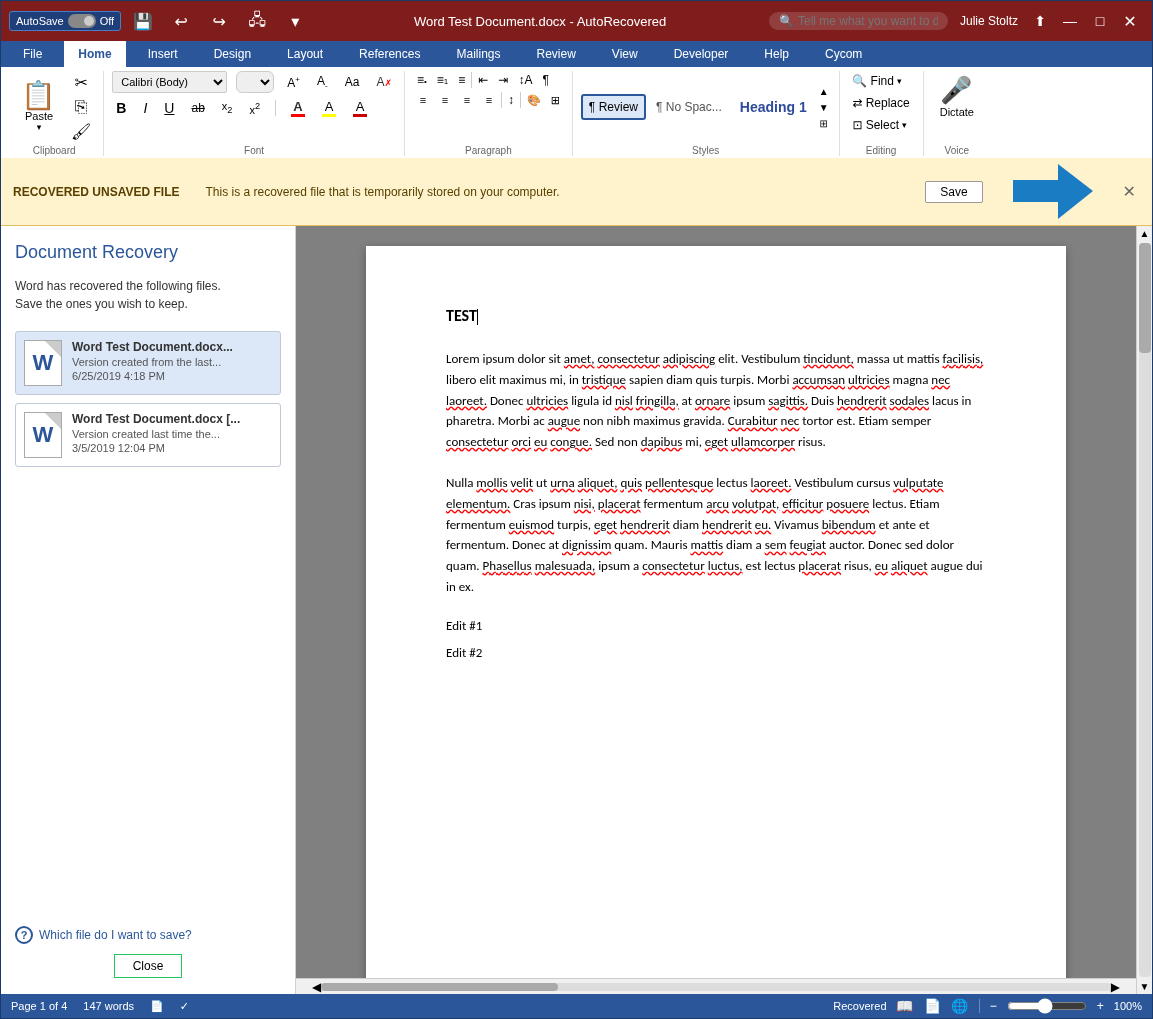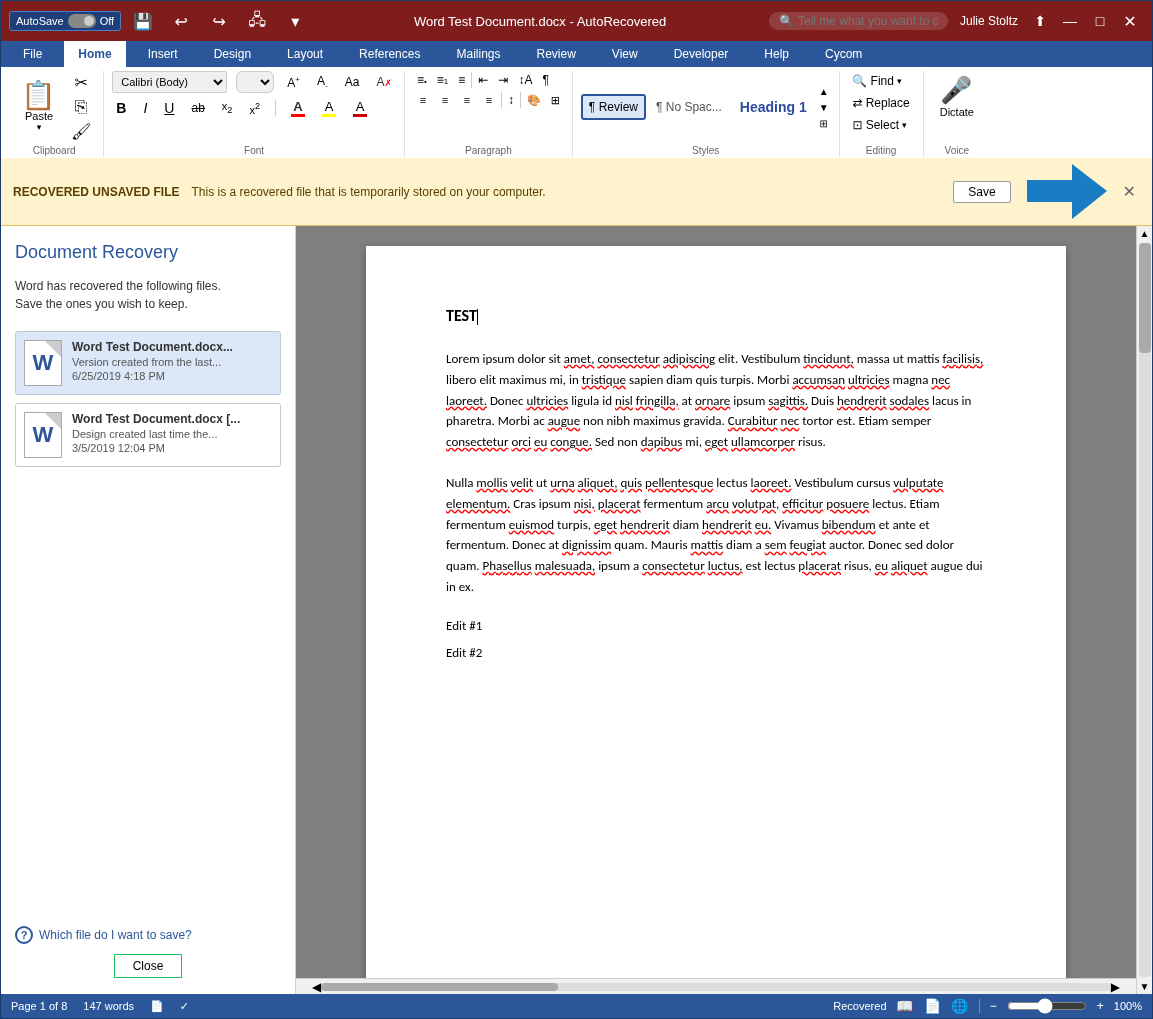--- a/index.html
+++ b/index.html
@@ -161,21 +161,21 @@
       padding: 3px 5px; border-radius: 2px; font-size: 12px;
     }
 
     
     .recovery-banner {
       background: #fff3cd;
       border-bottom: 1px solid #e0c060;
       display: flex;
       align-items: center;
       padding: 6px 12px;
-      gap: 12px;
+      gap: 26px;
       font-size: 12px;
     }
     .recovery-banner-label {
       font-weight: bold;
       color: #5a4000;
     }
     .recovery-banner-text { color: #5a4000; flex: 1; }
     .save-btn {
       background: white;
       border: 1px solid #999;
@@ -626,21 +626,21 @@
           <div class="doc-file-date">6/25/2019 4:18 PM</div>
         </div>
       </div>
 
       <div class="doc-file-item inactive">
         <div class="doc-file-icon">
           <span style="color:#2b579a;font-size:22px;font-weight:bold;">W</span>
         </div>
         <div>
           <div class="doc-file-name">Word Test Document.docx [...</div>
-          <div class="doc-file-version">Design created last time the...</div>
+          <div class="doc-file-version">Version created last time the...</div>
           <div class="doc-file-date">3/5/2019 12:04 PM</div>
         </div>
       </div>
 
       <div class="doc-recovery-footer">
         <a class="which-file-link">
           <span style="width:18px;height:18px;border:2px solid #2b579a;border-radius:50%;display:inline-flex;align-items:center;justify-content:center;font-size:11px;color:#2b579a;font-weight:bold;">?</span>
           <span>Which file do I want to save?</span>
         </a>
         <button class="close-panel-btn">Close</button>
@@ -680,21 +680,21 @@
     <div style="width:16px;background:#f0f0f0;border-left:1px solid #ccc;display:flex;flex-direction:column;align-items:center;">
       <button style="border:none;background:transparent;cursor:pointer;font-size:10px;padding:2px;">▲</button>
       <div style="flex:1;width:12px;background:#ddd;border-radius:4px;margin:2px auto;position:relative;">
         <div style="position:absolute;top:0;width:100%;height:15%;background:#aaa;border-radius:4px;"></div>
       </div>
       <button style="border:none;background:transparent;cursor:pointer;font-size:10px;padding:2px;">▼</button>
     </div>
   </div>
 
   <div class="status-bar">
-    <span>Page 1 of 8</span>
+    <span>Page 1 of 4</span>
     <span>147 words</span>
     <span>📄</span>
     <span>✓</span>
 
     <div class="status-bar-right">
       <span>Recovered</span>
       <button style="background:transparent;border:none;color:white;font-size:14px;cursor:pointer;" title="Read Mode">📖</button>
       <button style="background:transparent;border:none;color:white;font-size:14px;cursor:pointer;" title="Print Layout">📄</button>
       <button style="background:transparent;border:none;color:white;font-size:14px;cursor:pointer;" title="Web Layout">🌐</button>
       <span style="width:1px;height:14px;background:rgba(255,255,255,0.3);display:inline-block;"></span>

